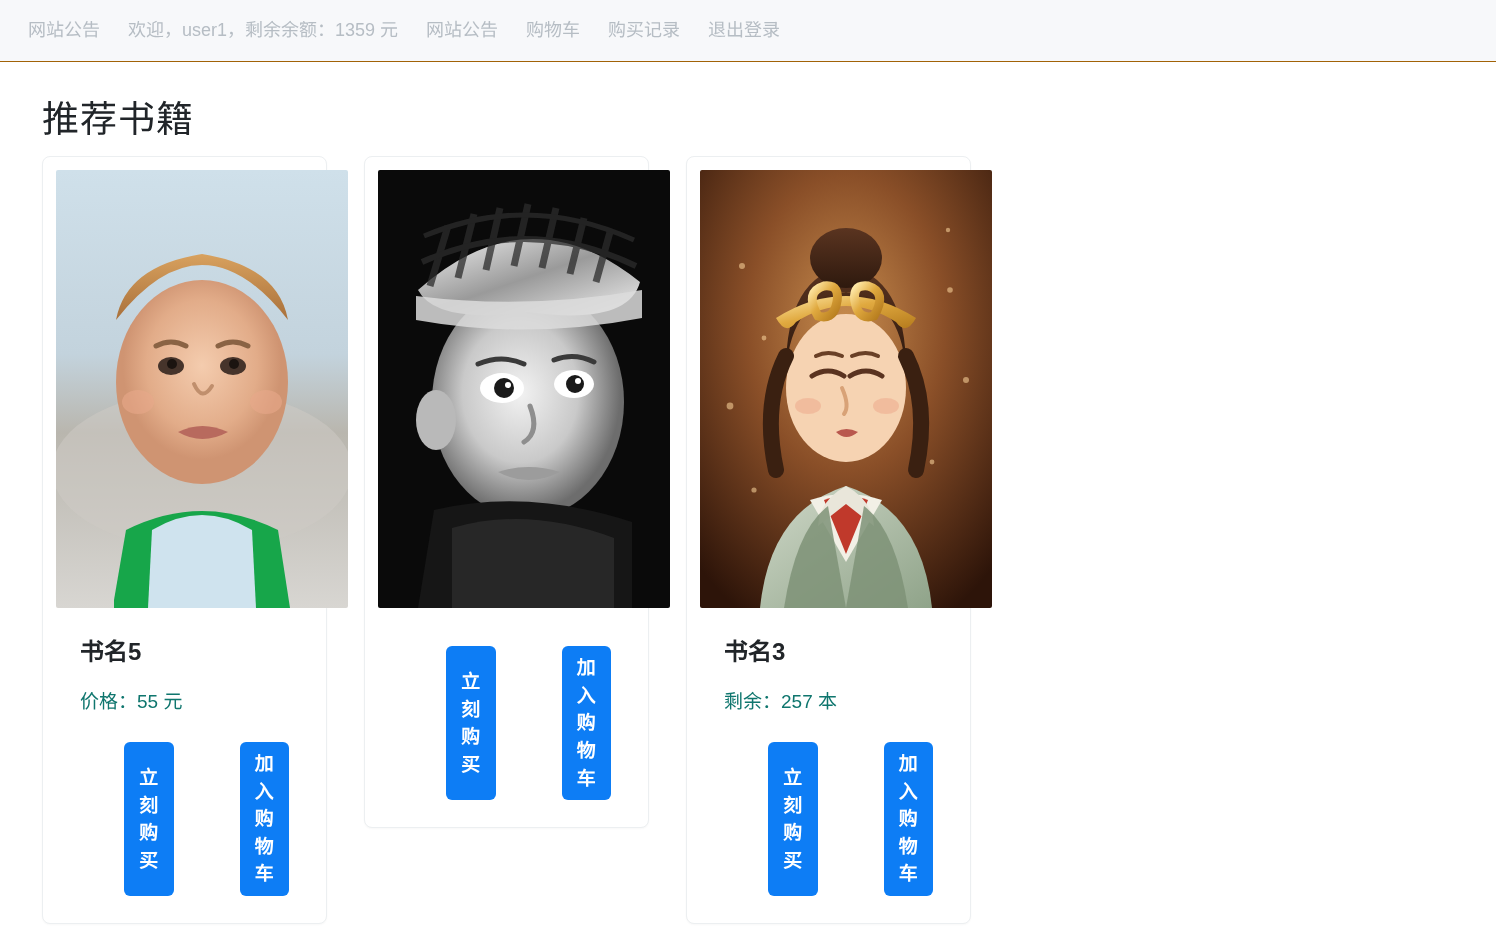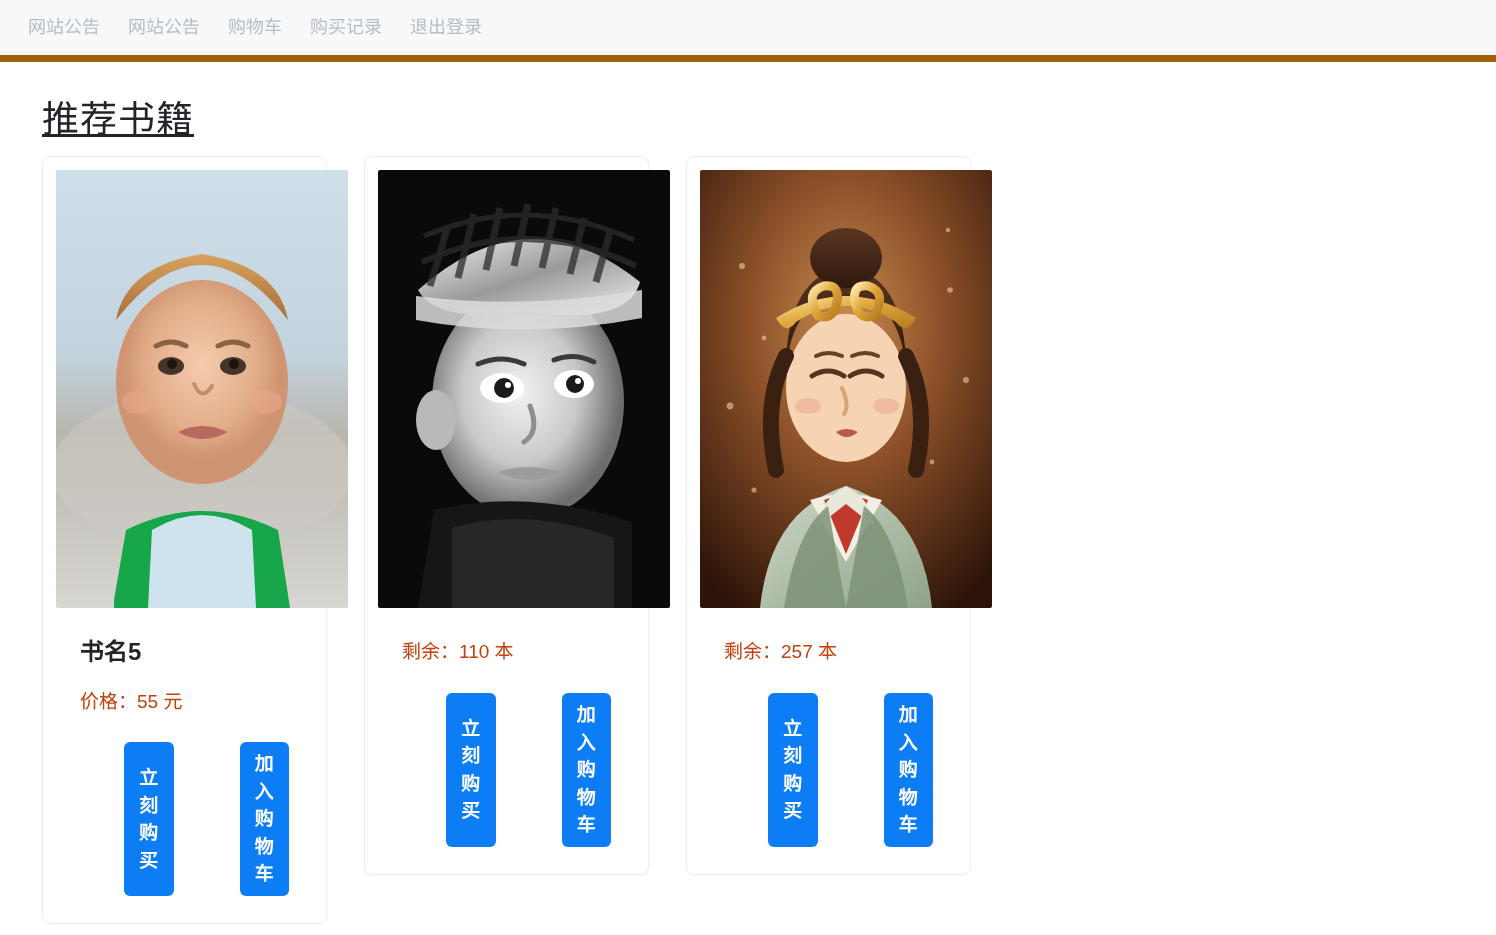--- a/index.html
+++ b/index.html
@@ -12,21 +12,21 @@
     font-family: "Liberation Sans", "DejaVu Sans", sans-serif;
   }
 
   
   .navbar {
     height: 62px;
     background: #f7f8fa;
     display: flex;
     align-items: center;
     padding: 0 0 0 14px;
-    border-bottom: 7px solid #a16207;
+    border-bottom: 1px solid #a16207;
   }
   .nav-list {
     display: flex;
     align-items: center;
     list-style: none;
     margin: 0; padding: 0;
     gap: 0;
   }
   .nav-item {
     color: #b6bdc4;
@@ -43,21 +43,20 @@
   .page {
     padding: 0 0 0 42px;
   }
   .section-title {
     font-size: 37px;
     font-weight: 400;
     color: #212529;
     margin: 36px 0 14px 0;
     line-height: 1.2;
     letter-spacing: 1px;
-    text-decoration: underline;
   }
 
   .card-row {
     display: flex;
     gap: 37px;
     align-items: flex-start;
   }
 
   .card {
     width: 285px;
@@ -82,21 +81,21 @@
 
   .book-title {
     font-size: 24px;
     font-weight: 700;
     color: #212529;
     margin: 18px 0 0 0;
     line-height: 1.3;
   }
   .book-meta {
     font-size: 19px;
-    color: #c2410c;
+    color: #0f766e;
     margin: 22px 0 0 0;
     line-height: 1.3;
   }
 
   .btn-row {
     display: flex;
     gap: 22px;
     margin-top: 28px;
   }
   .btn {
@@ -123,20 +122,21 @@
     margin-top: 30px;
     margin-bottom: 0;
   }
 </style>
 </head>
 <body>
 
 <div class="navbar">
   <ul class="nav-list">
     <li><a class="nav-item">网站公告</a></li>
+    <li><span class="nav-item welcome">欢迎，user1，剩余余额：1359 元</span></li>
     <li><a class="nav-item">网站公告</a></li>
     <li><a class="nav-item">购物车</a></li>
     <li><a class="nav-item">购买记录</a></li>
     <li><a class="nav-item">退出登录</a></li>
   </ul>
 </div>
 
 <div class="page">
 
   <h1 class="section-title">推荐书籍</h1>
@@ -225,21 +225,20 @@
           <path d="M100 194 Q124 184 146 194" stroke="#3a3a3a" stroke-width="5" fill="none" stroke-linecap="round"></path>
           <path d="M176 190 Q196 182 216 192" stroke="#3a3a3a" stroke-width="5" fill="none" stroke-linecap="round"></path>
           <path d="M152 236 Q162 262 146 272" stroke="#8e8e8e" stroke-width="5" fill="none" stroke-linecap="round"></path>
           <path d="M120 302 Q150 292 182 302 Q150 318 120 302 Z" fill="#9c9c9c"></path>
           <ellipse cx="58" cy="250" rx="20" ry="30" fill="#b9b9b9"></ellipse>
           <path d="M56 340 Q150 318 254 352 L254 438 L40 438 Z" fill="#161616"></path>
           <path d="M74 358 Q150 336 236 368 L236 438 L74 438 Z" fill="#2e2e2e" opacity="0.75"></path>
         </svg>
       </div>
       <div class="card-body">
-        <div class="book-meta">剩余：110 本</div>
         <div class="btn-row">
           <button class="btn">立刻购买</button>
           <button class="btn">加入购物车</button>
         </div>
       </div>
     </div>
 
     <div class="card">
       <div class="card-img">
         <svg viewBox="0 0 292 438" preserveAspectRatio="none" aria-hidden="true">
@@ -294,20 +293,21 @@
           <path d="M152 186 Q166 180 178 186" stroke="#6a4026" stroke-width="4" fill="none" stroke-linecap="round"></path>
           <path d="M142 218 Q150 236 144 244" stroke="#d8a277" stroke-width="4" fill="none" stroke-linecap="round"></path>
           <path d="M136 262 Q146 256 158 262 Q146 272 136 262 Z" fill="#b9584e"></path>
           <ellipse cx="108" cy="236" rx="13" ry="8" fill="#eda98c" opacity="0.55"></ellipse>
           <ellipse cx="186" cy="236" rx="13" ry="8" fill="#eda98c" opacity="0.55"></ellipse>
           <path d="M86 186 Q62 234 76 300" stroke="#3a2011" stroke-width="16" fill="none" stroke-linecap="round"></path>
           <path d="M206 186 Q230 234 216 300" stroke="#3a2011" stroke-width="16" fill="none" stroke-linecap="round"></path>
         </svg>
       </div>
       <div class="card-body">
+        <div class="book-title">书名3</div>
         <div class="book-meta">剩余：257 本</div>
         <div class="btn-row">
           <button class="btn">立刻购买</button>
           <button class="btn">加入购物车</button>
         </div>
       </div>
     </div>
 
   </div>
 

